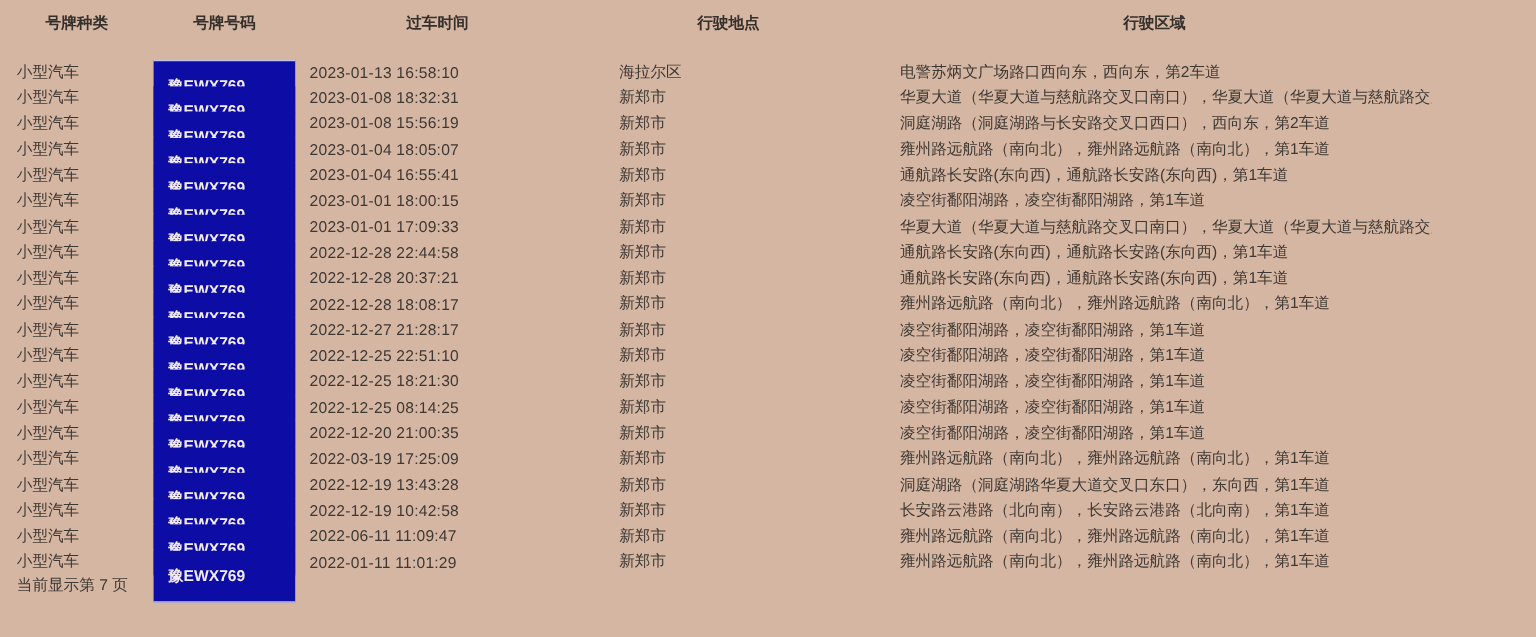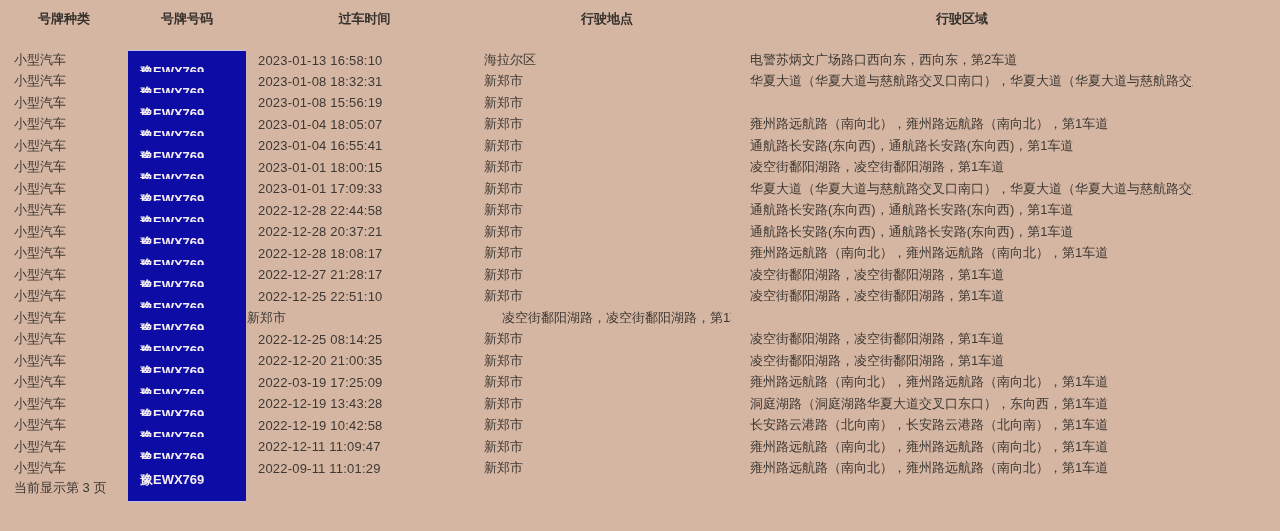--- a/index.html
+++ b/index.html
@@ -33,21 +33,21 @@
     background:var(--badge);
     color:var(--plate-text);
     font-weight:bold;
     display:flex;align-items:center;
     padding-left:12px;
     border-bottom:1px solid rgba(255,255,255,0.75);
     margin-top:24px;
   }
   .row:first-child .cell-plate{border-top:1px solid rgba(255,255,255,0.75);}
   .cell-time{padding-left:12px;letter-spacing:0.2px;}
-  .cell-area{padding-left:1px;}
+  .cell-area{padding-left:1px;margin-left:32px;}
   .cell-loc{padding-left:19px;}
   .footer{
     padding:11px 0 0 14px;
     font-size:13px;
     color:var(--text);
   }
 </style>
 </head>
 <body>
 
@@ -74,20 +74,21 @@
     <div class="cell-plate">豫EWX769</div>
     <div class="cell cell-time">2023-01-08 18:32:31</div>
     <div class="cell cell-area">新郑市</div>
     <div class="cell cell-loc">华夏大道（华夏大道与慈航路交叉口南口），华夏大道（华夏大道与慈航路交叉口南口），第1车道</div>
   </div>
       <div class="grid row">
     <div class="cell cell-type">小型汽车</div>
     <div class="cell-plate">豫EWX769</div>
     <div class="cell cell-time">2023-01-08 15:56:19</div>
     <div class="cell cell-area">新郑市</div>
+    <div class="cell cell-loc">洞庭湖路（洞庭湖路与长安路交叉口西口），西向东，第2车道</div>
   </div>
       <div class="grid row">
     <div class="cell cell-type">小型汽车</div>
     <div class="cell-plate">豫EWX769</div>
     <div class="cell cell-time">2023-01-04 18:05:07</div>
     <div class="cell cell-area">新郑市</div>
     <div class="cell cell-loc">雍州路远航路（南向北），雍州路远航路（南向北），第1车道</div>
   </div>
       <div class="grid row">
     <div class="cell cell-type">小型汽车</div>
@@ -141,20 +142,21 @@
       <div class="grid row">
     <div class="cell cell-type">小型汽车</div>
     <div class="cell-plate">豫EWX769</div>
     <div class="cell cell-time">2022-12-25 22:51:10</div>
     <div class="cell cell-area">新郑市</div>
     <div class="cell cell-loc">凌空街鄱阳湖路，凌空街鄱阳湖路，第1车道</div>
   </div>
       <div class="grid row">
     <div class="cell cell-type">小型汽车</div>
     <div class="cell-plate">豫EWX769</div>
+    <div class="cell cell-time">2022-12-25 18:21:30</div>
     <div class="cell cell-area">新郑市</div>
     <div class="cell cell-loc">凌空街鄱阳湖路，凌空街鄱阳湖路，第1车道</div>
   </div>
       <div class="grid row">
     <div class="cell cell-type">小型汽车</div>
     <div class="cell-plate">豫EWX769</div>
     <div class="cell cell-time">2022-12-25 08:14:25</div>
     <div class="cell cell-area">新郑市</div>
     <div class="cell cell-loc">凌空街鄱阳湖路，凌空街鄱阳湖路，第1车道</div>
   </div>
@@ -182,28 +184,28 @@
       <div class="grid row">
     <div class="cell cell-type">小型汽车</div>
     <div class="cell-plate">豫EWX769</div>
     <div class="cell cell-time">2022-12-19 10:42:58</div>
     <div class="cell cell-area">新郑市</div>
     <div class="cell cell-loc">长安路云港路（北向南），长安路云港路（北向南），第1车道</div>
   </div>
       <div class="grid row">
     <div class="cell cell-type">小型汽车</div>
     <div class="cell-plate">豫EWX769</div>
-    <div class="cell cell-time">2022-12-11 11:09:47</div>
-    <div class="cell cell-area">新郑市</div>
-    <div class="cell cell-loc">雍州路远航路（南向北），雍州路远航路（南向北），第1车道</div>
-  </div>
-      <div class="grid row">
-    <div class="cell cell-type">小型汽车</div>
-    <div class="cell-plate">豫EWX769</div>
-    <div class="cell cell-time">2022-09-11 11:01:29</div>
+    <div class="cell cell-time">2022-06-11 11:09:47</div>
+    <div class="cell cell-area">新郑市</div>
+    <div class="cell cell-loc">雍州路远航路（南向北），雍州路远航路（南向北），第1车道</div>
+  </div>
+      <div class="grid row">
+    <div class="cell cell-type">小型汽车</div>
+    <div class="cell-plate">豫EWX769</div>
+    <div class="cell cell-time">2022-01-11 11:01:29</div>
     <div class="cell cell-area">新郑市</div>
     <div class="cell cell-loc">雍州路远航路（南向北），雍州路远航路（南向北），第1车道</div>
   </div>
     </div>
 
-  <div class="footer">当前显示第 3 页</div>
+  <div class="footer">当前显示第 7 页</div>
 
 </div>
 
 </body></html>

